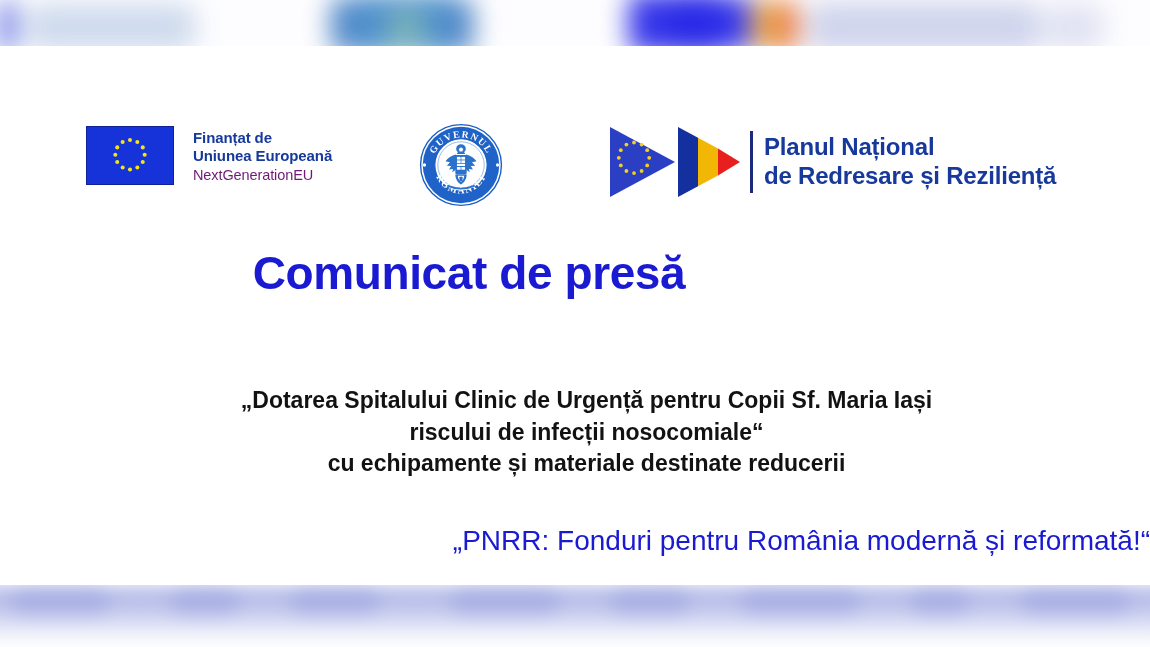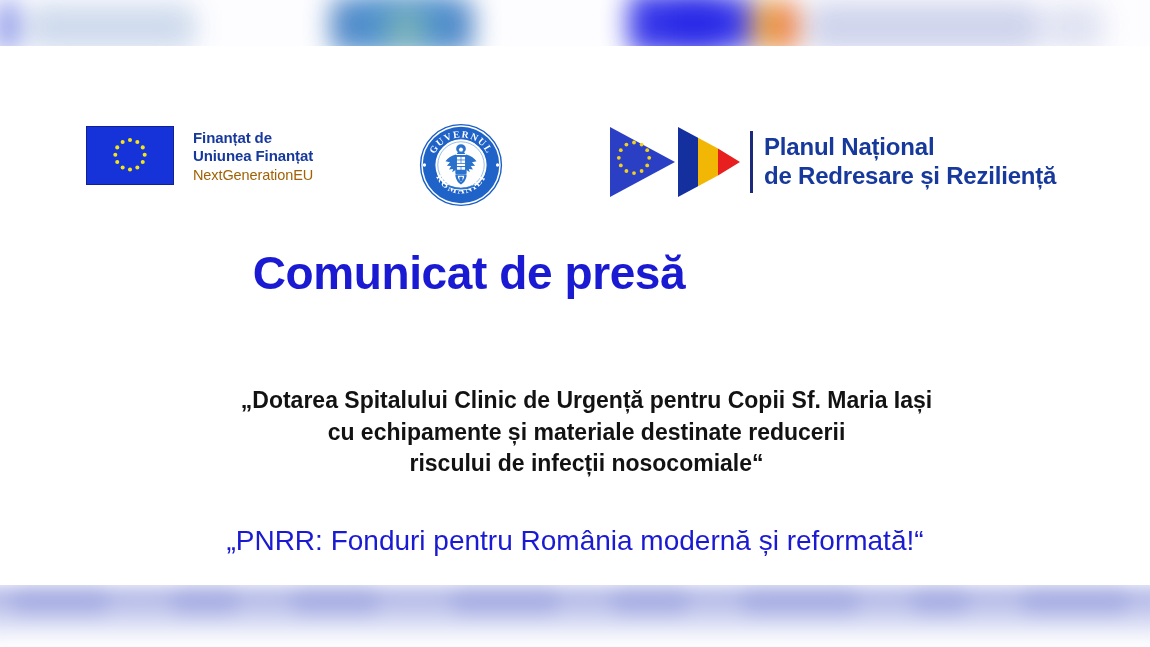--- a/index.html
+++ b/index.html
@@ -111,21 +111,21 @@
   .eu-l1, .eu-l2 {
     font-size: 15px;
     font-weight: bold;
     color: #17399c;
     letter-spacing: -0.1px;
     white-space: nowrap;
   }
   .eu-l3 {
     font-size: 14.5px;
     font-weight: normal;
-    color: #a16207;
+    color: #701a75;
     letter-spacing: -0.1px;
     white-space: nowrap;
     margin-top: 1px;
   }
 
   
   .gov-seal {
     position: absolute;
     left: 418px;
     top: 18px;
@@ -192,21 +192,21 @@
     color: #121212;
     line-height: 1.38;
   }
   .project-title .pt-line { display: block; white-space: nowrap; padding-left: 23px; }
 
   .slogan {
     position: absolute;
     left: 0;
     top: 525px;
     width: 1150px;
-    text-align: center;
+    text-align: right;
     font-size: 28px;
     color: #1a1ad2;
     white-space: nowrap;
   }
 </style>
 </head>
 <body>
 
 <div id="page">
 
@@ -244,21 +244,21 @@
             <circle cx="36.4" cy="41.9" r="2.1"></circle>
             <circle cx="30.8" cy="36.3" r="2.1"></circle>
             <circle cx="28.8" cy="28.7" r="2.1"></circle>
             <circle cx="30.8" cy="21.1" r="2.1"></circle>
             <circle cx="36.4" cy="15.5" r="2.1"></circle>
           </g>
         </svg>
       </div>
       <div class="eu-text">
         <div class="eu-l1">Finanțat de</div>
-        <div class="eu-l2">Uniunea Finanțat</div>
+        <div class="eu-l2">Uniunea Europeană</div>
         <div class="eu-l3">NextGenerationEU</div>
       </div>
     </div>
 
     <div class="gov-seal">
       <svg viewBox="0 0 100 100" width="86" height="86" xmlns="http://www.w3.org/2000/svg" aria-hidden="true">
         <defs>
           <path id="arcTop" d="M 16,52 A 34,34 0 0 1 84,52"></path>
           <path id="arcBot" d="M 19,52 A 31,31 0 0 0 81,52"></path>
         </defs>
@@ -333,22 +333,22 @@
         <div class="pnrr-l2">de Redresare și Reziliență</div>
       </div>
     </div>
   </div>
 
   <div class="main-title">Comunicat de presă</div>
 
 
   <div class="project-title">
     <span class="pt-line">„Dotarea Spitalului Clinic de Urgență pentru Copii Sf. Maria Iași</span>
+    <span class="pt-line">riscului de infecții nosocomiale“</span>
     <span class="pt-line">cu echipamente și materiale destinate reducerii</span>
-    <span class="pt-line">riscului de infecții nosocomiale“</span>
   </div>
 
   <div class="slogan">„PNRR: Fonduri pentru România modernă și reformată!“</div>
 
   <div class="bottom-band">
     <div class="bb-inner">
       <div class="bb-grad"></div>
       <div class="bb-dot" style="left:30px;  width:100px;"></div>
       <div class="bb-dot" style="left:190px; width:70px;"></div>
       <div class="bb-dot" style="left:310px; width:90px;"></div>

